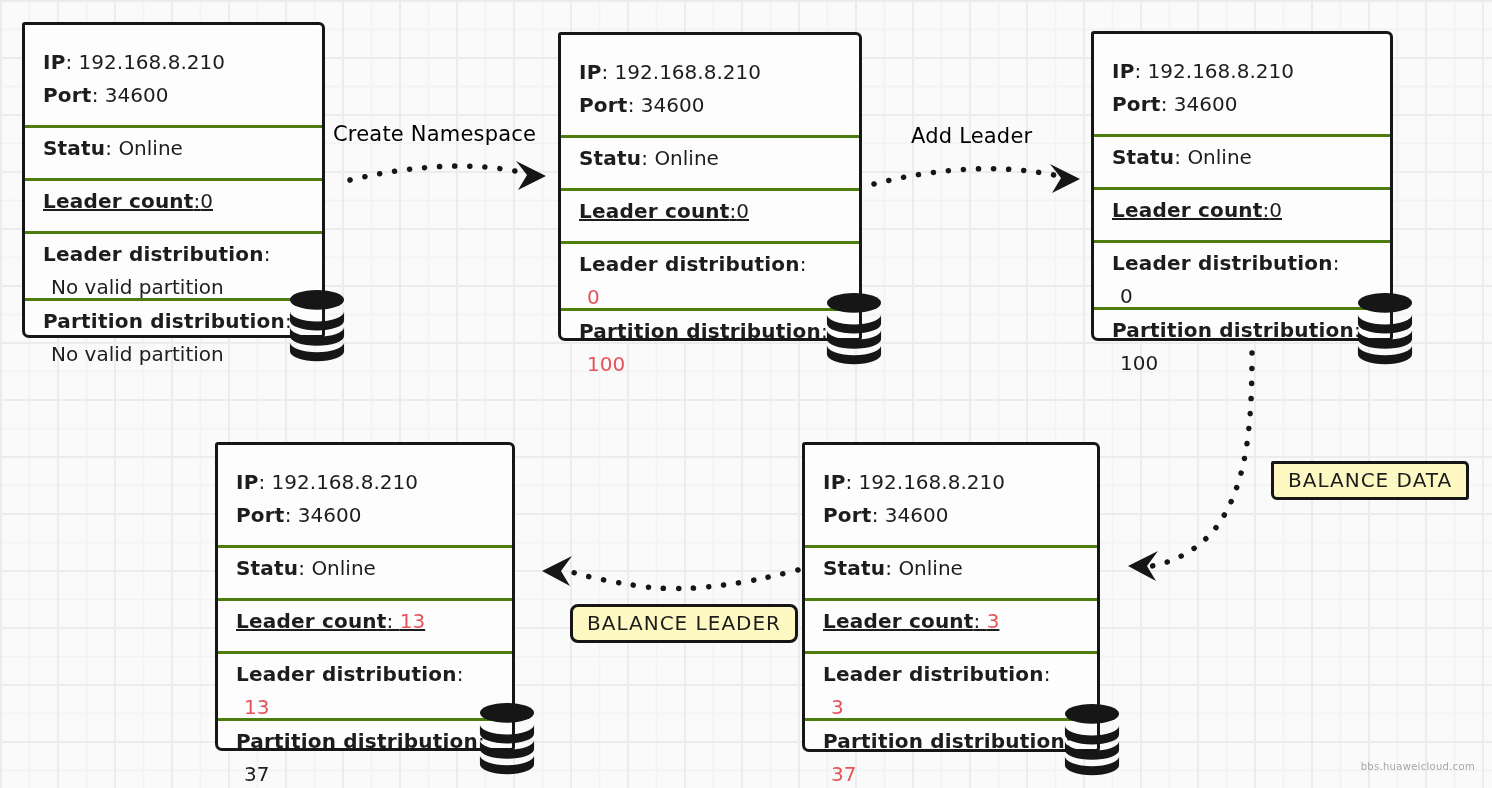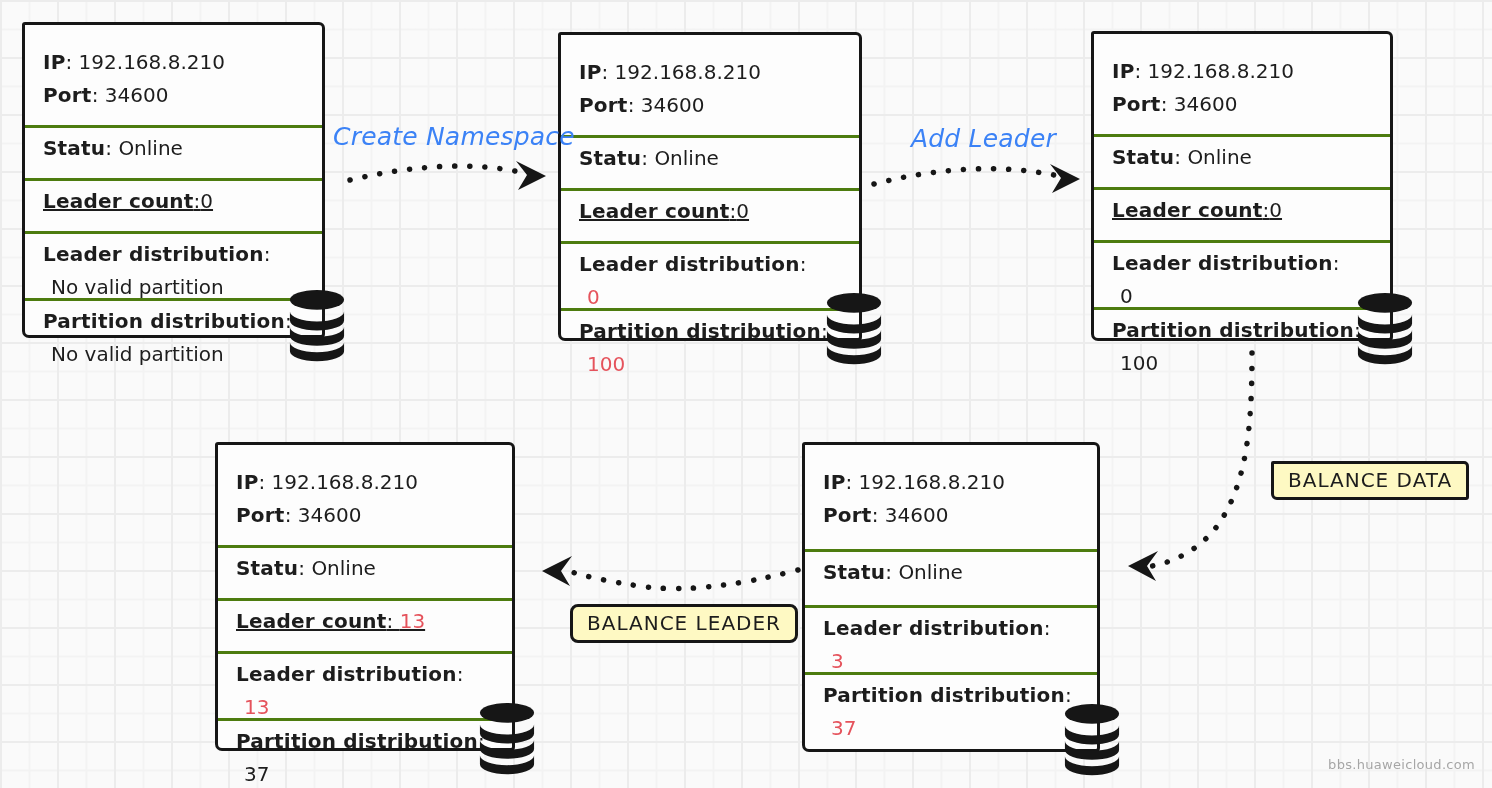--- a/index.html
+++ b/index.html
@@ -53,26 +53,25 @@
     position: absolute;
     left: 0; top: 0;
     z-index: 4;
     pointer-events: none;
   }
   .dots { fill: none; stroke: #161616; stroke-width: 5.5px; stroke-linecap: round; stroke-dasharray: 0.1 15; }
   .head { fill: #161616; stroke: none; }
 
   .arrow-label {
     position: absolute;
-    font-size: 25px;
+    font-size: 21px;
     letter-spacing: 0.2px;
-    color: #3b82f6;
+    color: #000000;
     z-index: 3;
     white-space: nowrap;
-    font-style: italic;
   }
   .tag-box {
     position: absolute;
     border: 3px solid #161616;
     border-radius: 2px 5px 3px 6px;
     background: #fef9c3;
     padding: 4px 14px 5px 14px;
     font-size: 20px;
     letter-spacing: 1px;
     z-index: 6;
@@ -80,21 +79,21 @@
   }
 
   .watermark {
     position: absolute;
     right: 17px;
     bottom: 16px;
     text-align: right;
     z-index: 1;
   }
   .wm-title { font-size: 26px; letter-spacing: 2px; color: #9b9b9b; }
-  .wm-url { font-size: 13px; color: #a6a6a6; margin-top: 1px; letter-spacing: 0.3px; }
+  .wm-url { font-size: 10px; color: #a6a6a6; margin-top: 1px; letter-spacing: 0.3px; }
 </style>
 </head>
 <body>
 
 <svg width="0" height="0" style="position:absolute" aria-hidden="true">
   <defs>
     <g id="db-cylinder" fill="#161616">
       <ellipse cx="30" cy="12" rx="28" ry="11"></ellipse>
       <path d="M2 25 A28 11 0 0 0 58 25 L58 35 A28 11 0 0 1 2 35 Z"></path>
       <path d="M2 42 A28 11 0 0 0 58 42 L58 52 A28 11 0 0 1 2 52 Z"></path>
@@ -176,20 +175,23 @@
 </div>
 
 <div class="node-box" style="left:802px;top:442px;width:298px;height:310px;">
   <div class="row r1">
     <div class="line"><span class="lbl">IP</span><span class="sep">: </span><span class="val">192.168.8.210</span></div>
     <div class="line"><span class="lbl">Port</span><span class="sep">: </span><span class="val">34600</span></div>
   </div>
   <div class="row r2">
     <div class="line"><span class="lbl">Statu</span><span class="sep">: </span><span class="val">Online</span></div>
   </div>
+  <div class="row r3">
+    <div class="line"><span class="lbl">Leader count</span><span class="sep">: </span><span class="val" style="color: rgb(229, 83, 92);">3</span></div>
+  </div>
   <div class="row r4">
     <div class="line"><span class="lbl">Leader distribution</span><span class="sep">:</span></div>
     <div class="line valline"><span class="val" style="color: rgb(229, 83, 92);">3</span></div>
   </div>
   <div class="row r5">
     <div class="line"><span class="lbl">Partition distribution</span><span class="sep">:</span></div>
     <div class="line valline"><span class="val" style="color: rgb(229, 83, 92);">37</span></div>
   </div>
   <svg class="dbicon" viewBox="0 0 60 82" preserveAspectRatio="none">
       <use href="#db-cylinder"></use>

